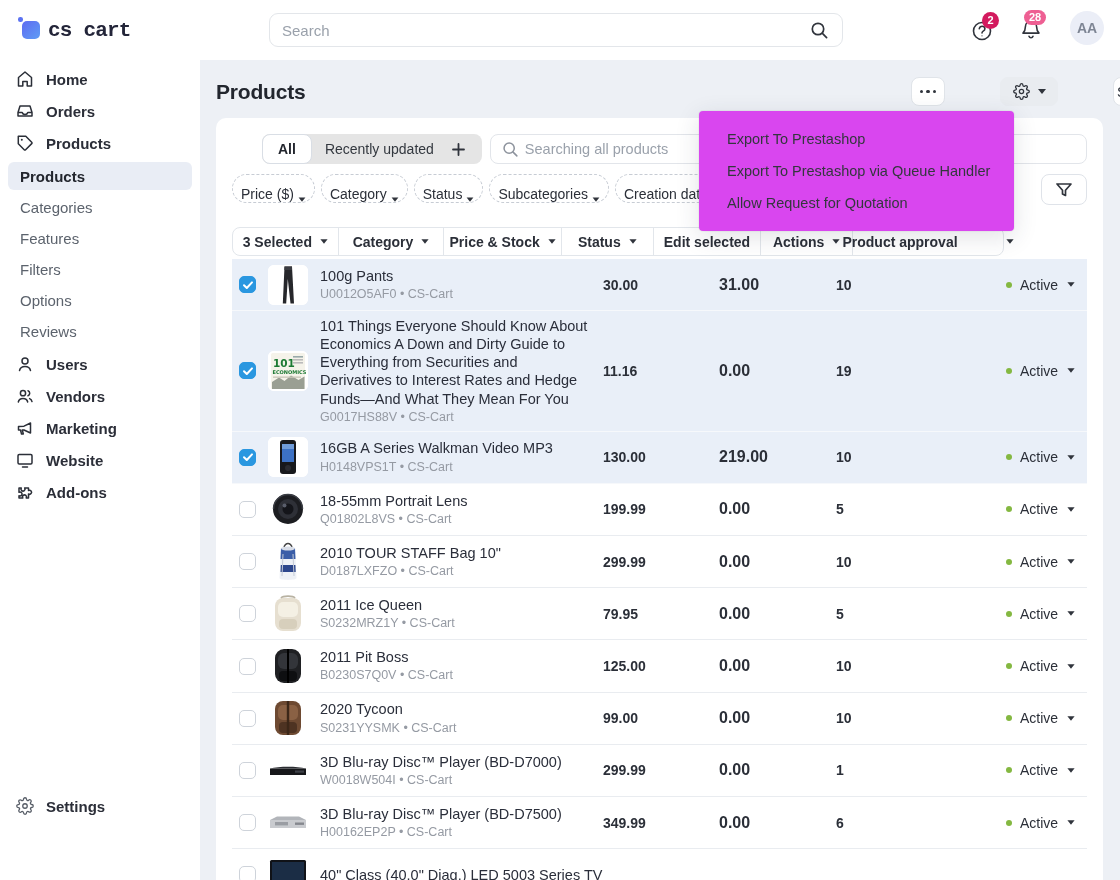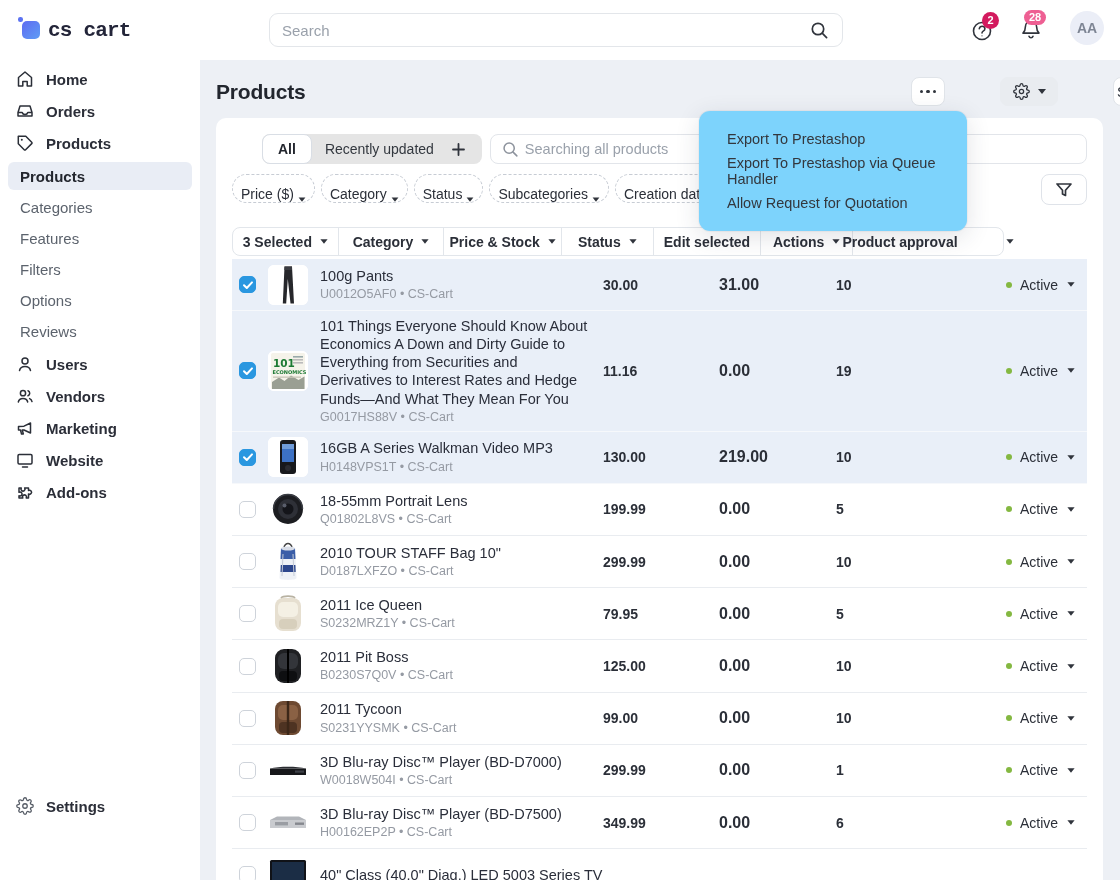--- a/index.html
+++ b/index.html
@@ -85,21 +85,21 @@
   .col-name { width:295px; padding-left:12px; padding-right:11px; flex:none; }
   .pname { font-size:14.5px; color:#2a2e3a; line-height:18.2px; font-weight:500; }
   .pcode { font-size:12.5px; color:#959aa3; margin-top:2px; line-height:15.5px; }
   .col-price  { width:116px; flex:none; font-size:14px; font-weight:600; }
   .col-price2 { width:117px; flex:none; font-size:16px; font-weight:600; }
   .col-qty    { width:170px; flex:none; font-size:14px; font-weight:600; }
   .col-status { width:82px; flex:none; display:flex; align-items:center; cursor:pointer; }
   .sdot { width:6px; height:6px; border-radius:50%; background:#84b841; margin-right:8px; flex:none; }
   .stext { font-size:14px; color:#2b2f38; margin-right:9px; }
   
-  .popup { position:absolute; left:499px; top:51px; width:268px; border-radius:11px; background:#7dd3fc;
+  .popup { position:absolute; left:499px; top:51px; width:315px; border-radius:4px; background:#d946ef;
            box-shadow:0 6px 24px rgba(40,50,70,.14), 0 0 0 1px rgba(40,50,70,.04); padding:12px 0; z-index:40; }
   .popup .mi { height:32px; display:flex; align-items:center; padding-left:28px; font-size:14.5px; color:#33373d; cursor:pointer; }
 </style>
 </head>
 <body>
 
 <div class="topbar">
   <div class="logo">
     <span class="logo-dot"></span>
     <span class="logo-square"></span>
@@ -509,21 +509,21 @@
             <div class="cb"></div>
           </div>
           <div class="col-thumb"><svg width="40" height="40" viewBox="0 0 40 40">
               <rect width="40" height="40" fill="#fff"></rect>
               <rect x="7" y="3" width="26" height="34" rx="8" fill="#6e4a32"></rect>
               <rect x="10" y="7" width="20" height="15" rx="5" fill="#8a6144"></rect>
               <rect x="11" y="24" width="18" height="11" rx="4" fill="#4e3322"></rect>
               <path d="M20 3v34" stroke="#3c2718" stroke-width="2.4"></path>
             </svg></div>
           <div class="col-name">
-            <div class="pname">2011 Tycoon</div>
+            <div class="pname">2020 Tycoon</div>
             <div class="pcode">S0231YYSMK • CS-Cart</div>
           </div>
           <div class="col-price">99.00</div>
           <div class="col-price2">0.00</div>
           <div class="col-qty">10</div>
           <div class="col-status">
             <span class="sdot"></span>
             <span class="stext">Active</span>
             <span class="caret" style="transform:scale(0.9)"></span>
           </div>

